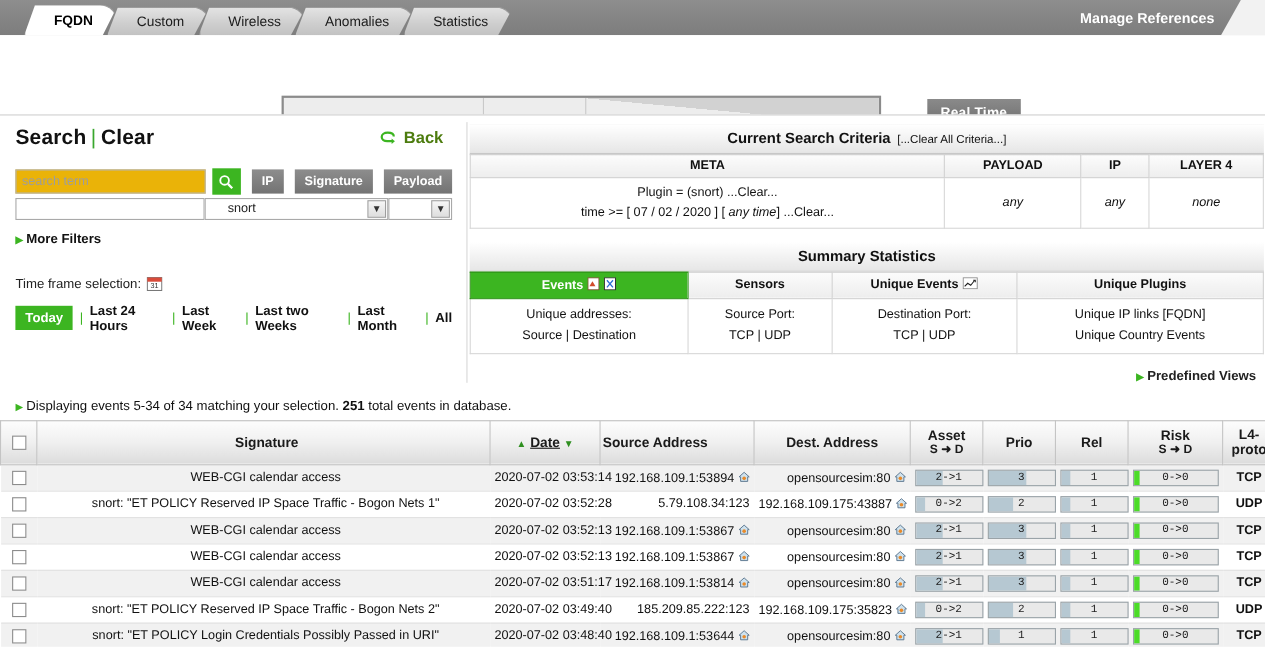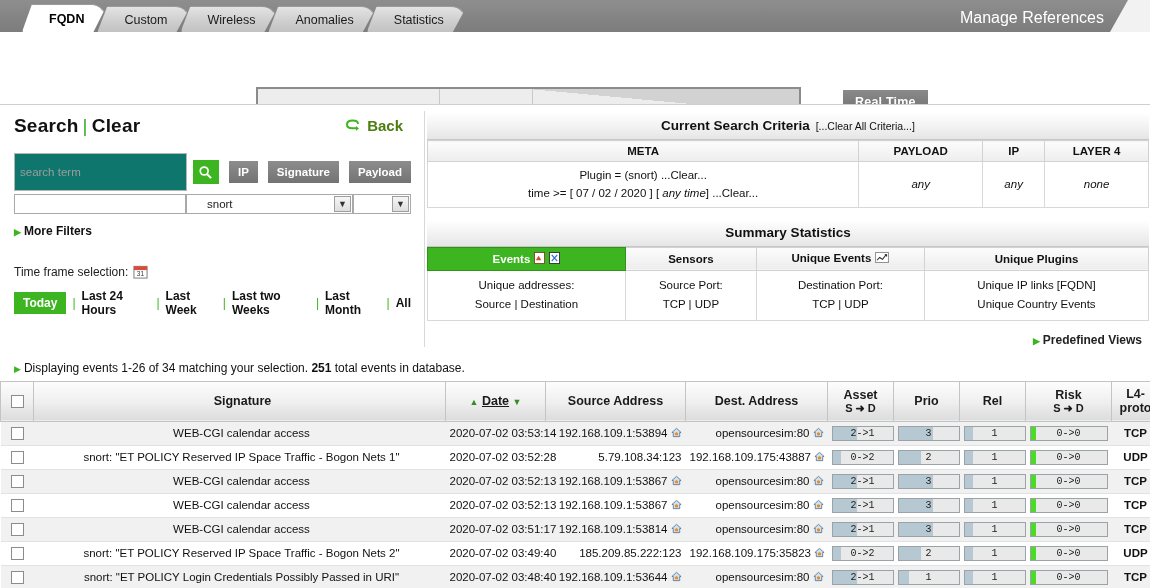--- a/index.html
+++ b/index.html
@@ -27,21 +27,21 @@
     transform:skewX(0deg);
     clip-path: polygon(10px 0,100% 0,calc(100% - 14px) 100%,0 100%);
   }
   .tab.active{
     background:#ffffff; color:#000; font-weight:bold; z-index:5;
     height:28px; line-height:28px;
   }
   .tab:first-child{ margin-left:22px; }
   .manage-ref{
     position:absolute; right:46px; top:9px;
-    color:#fff; font-size:16px; font-weight:normal; cursor:pointer;
+    color:#fff; font-size:13px; font-weight:bold; cursor:pointer;
   }
   .corner-tab{
     position:absolute; right:0; top:0; width:40px; height:32px;
     background:#f2f2f2;
     clip-path: polygon(18px 0,100% 0,100% 100%,0 100%);
   }
 
   
   .timestrip{ position:relative; height:72px; background:#fff; }
   .slider{
@@ -75,21 +75,21 @@
     content:""; position:absolute; right:0; top:6px; bottom:6px; width:1px; background:#d8d8d8;
   }
   .sp-title{ font-size:19px; font-weight:bold; color:#111; letter-spacing:.2px; }
   .sp-title .sep{ color:#3aa72e; font-weight:normal; margin:0 4px;}
   .back{
     position:absolute; right:22px; top:12px; font-size:15px; font-weight:bold; color:#4d7c0f;
     cursor:pointer; display:flex; align-items:center; gap:6px;
   }
   .searchrow{ display:flex; align-items:center; margin-top:16px; gap:6px;}
   .searchinput{
-    width:182px; height:38px; border:1px solid #b5b5b5; background:#0f766e;
+    width:182px; height:22px; border:1px solid #b5b5b5; background:#eab308;
     font-size:11.5px; color:#111; padding:0 5px; font-family:"Liberation Sans",sans-serif;
   }
   .searchinput::placeholder{ color:#9d9d9d; }
   .magbtn{
     width:28px; height:24px; background:#3cb521; border:none; cursor:pointer;
     display:flex; align-items:center; justify-content:center;
   }
   .pbtn{
     height:22px; line-height:22px; padding:0 9px; margin-left:4px;
     background:linear-gradient(to bottom,#8d8d8d,#737373);
@@ -347,36 +347,36 @@
       </tbody>
         </table>
 
       <div class="predef">
         <span class="arrowg">▶</span><span>Predefined Views</span>
       </div>
     </div>
   </div>
 
   <div class="displaying">
-    <span class="arrowg">▶</span><span>Displaying events 1-26 of 34 matching your selection. </span><b>251</b><span> total events in database.</span>
+    <span class="arrowg">▶</span><span>Displaying events 5-34 of 34 matching your selection. </span><b>251</b><span> total events in database.</span>
   </div>
 
   <table class="grid">
     <thead>
       <tr>
         <th class="c-chk">
           <span class="cb"></span>
         </th>
         <th class="c-sig" style="text-align:center">Signature</th>
         <th class="c-date datehdr">
           <span class="sortarrow">▲</span>
           <u>Date</u>
           <span class="sortarrow">▼</span>
         </th>
-        <th class="c-src" style="text-align:center">Source Address</th>
+        <th class="c-src" style="text-align:left">Source Address</th>
         <th class="c-dst" style="text-align:center">Dest. Address</th>
         <th class="c-asset">
           <span>Asset</span>
           <span class="sd">S ➜ D</span>
         </th>
         <th class="c-prio">Prio</th>
         <th class="c-rel">Rel</th>
         <th class="c-risk">
           <span>Risk</span>
           <span class="sd">S ➜ D</span>

